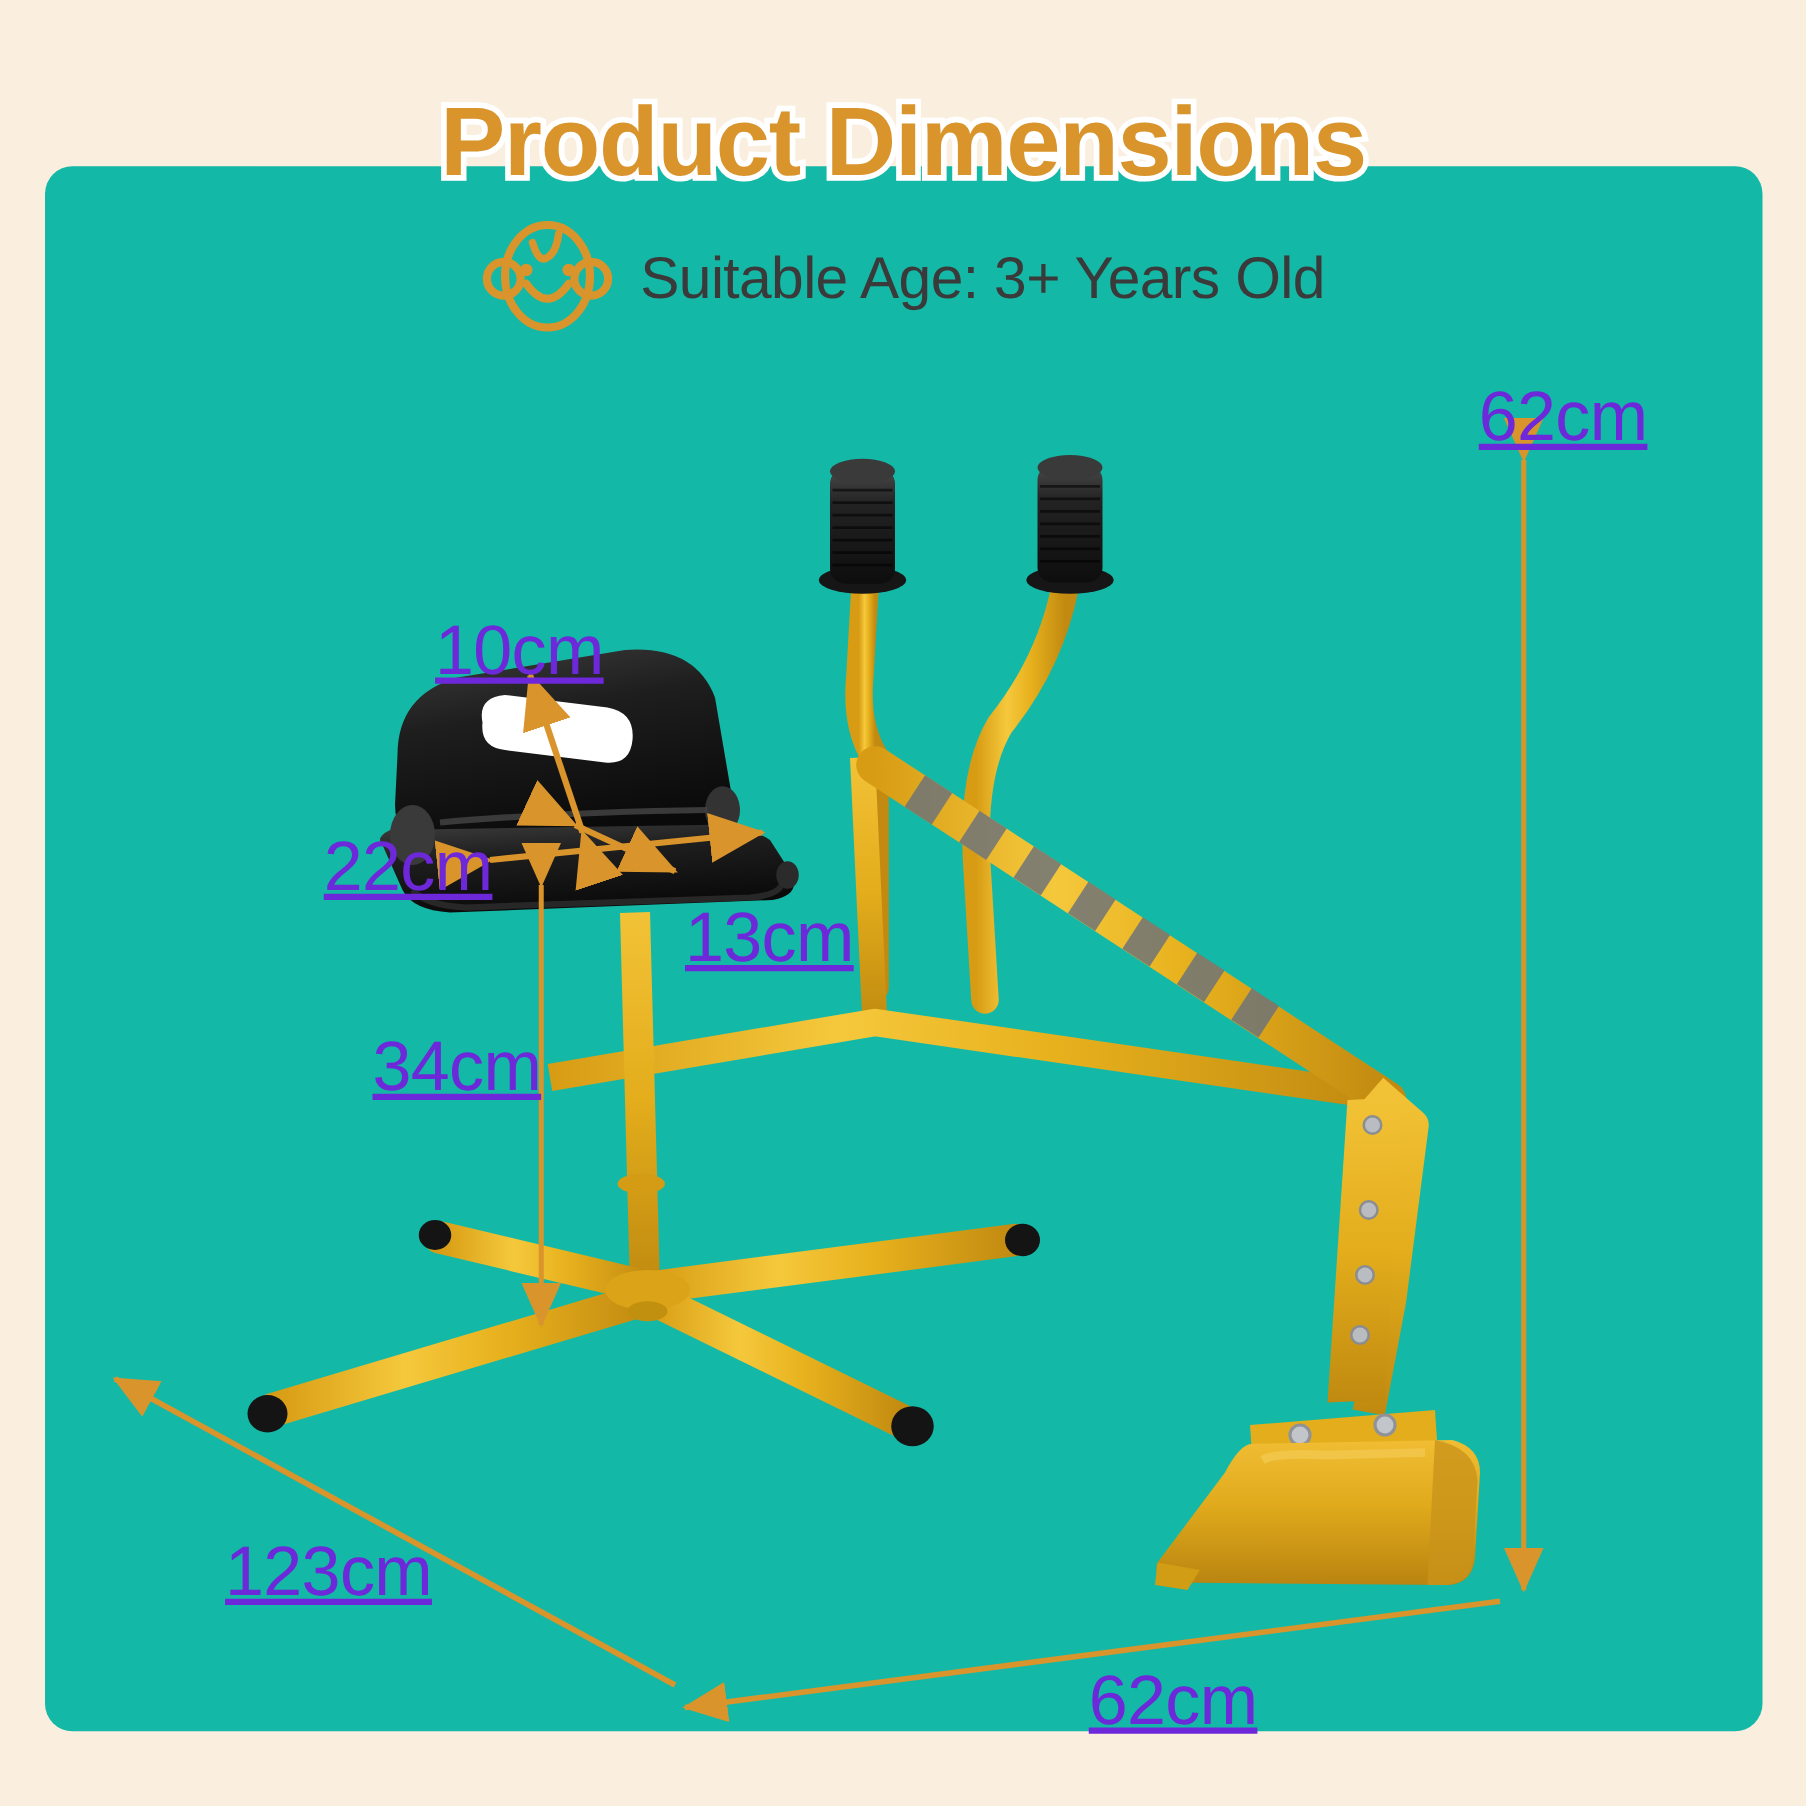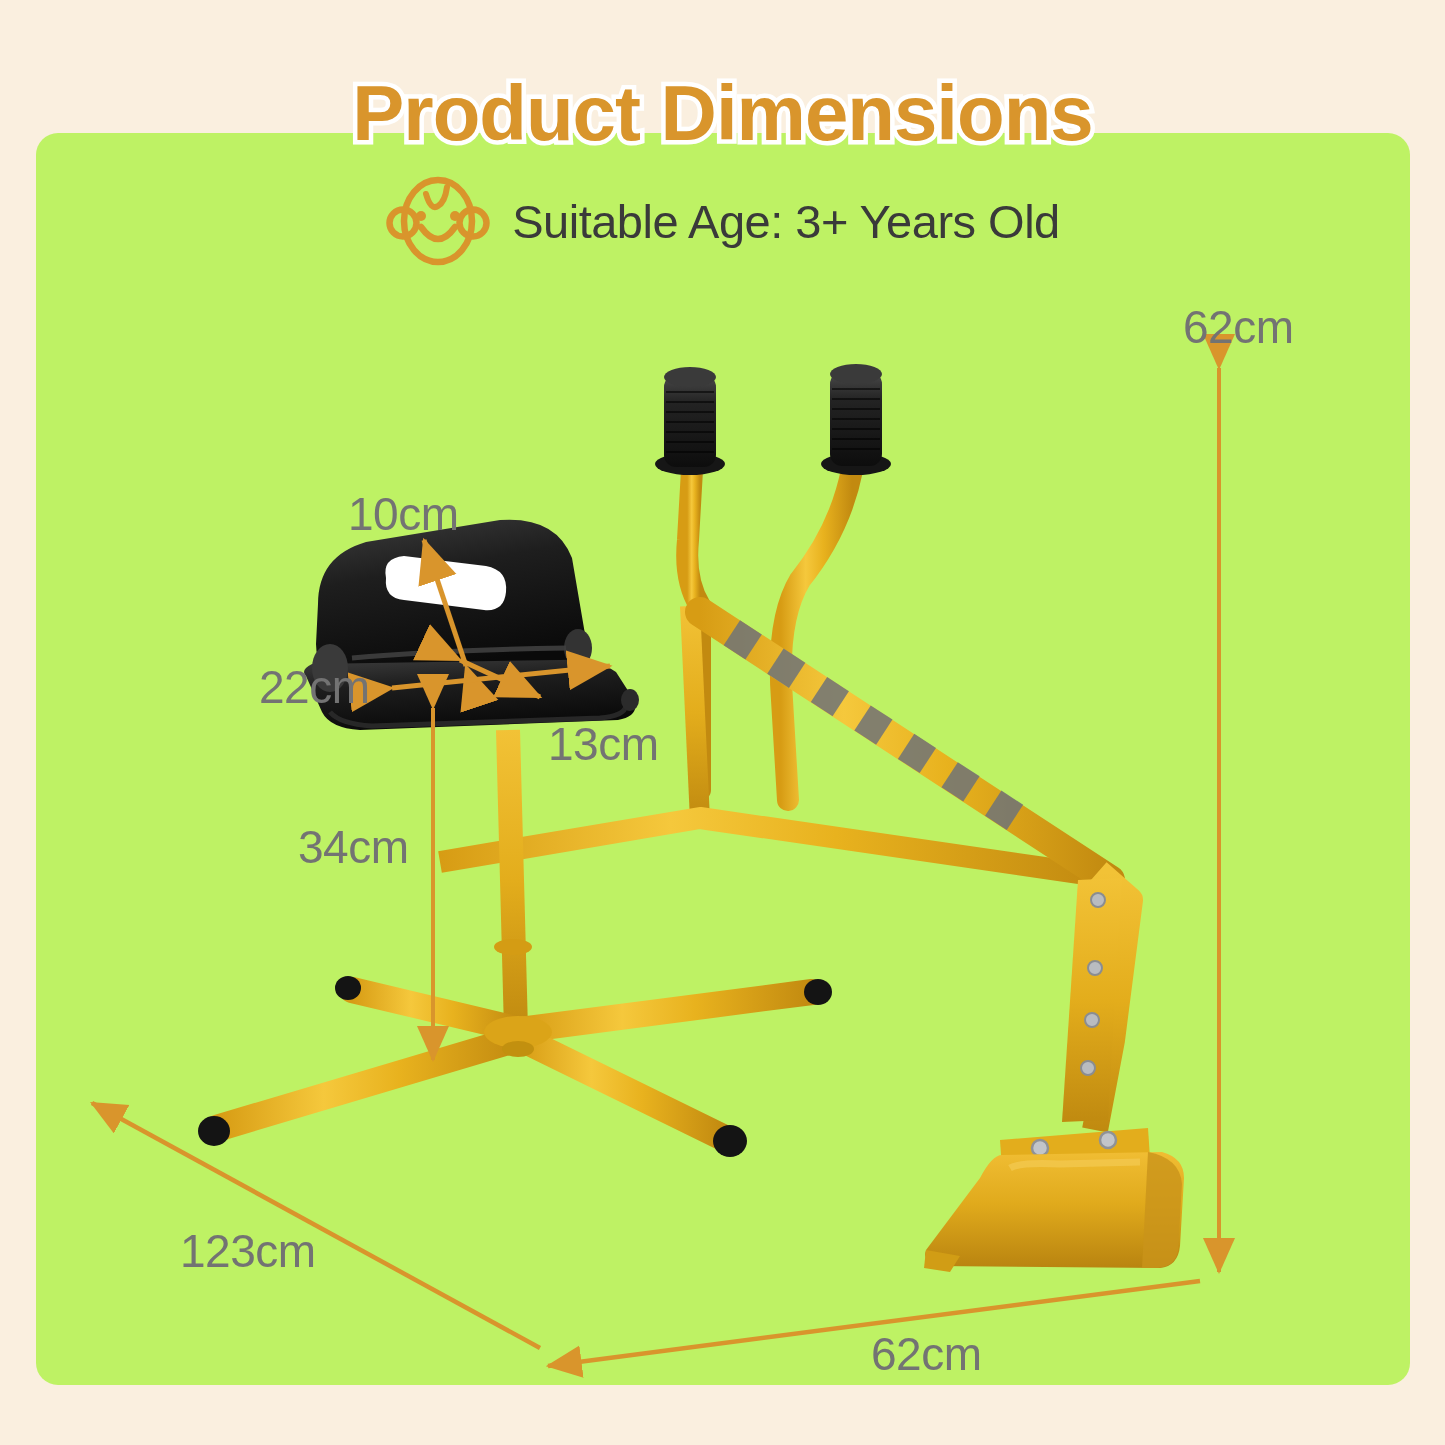--- a/index.html
+++ b/index.html
@@ -25,42 +25,43 @@
     -webkit-text-stroke:9px #ffffff;
     paint-order:stroke fill;
     text-shadow:0 0 2px #fff;
   }
 
   
   .card{
     position:absolute;
     left:36px; top:133px;
     width:1374px; height:1252px;
-    background:#bef264;
+    background:#14b8a6;
     border-radius:22px;
   }
 
   
   .age-row{
     position:absolute; left:0; top:42px; width:1374px;
     display:flex; align-items:center; justify-content:center; gap:22px;
   }
   .baby-icon{ width:104px; height:92px; display:block; }
   .age-text{
     font-size:47px; color:#3a3a3a; letter-spacing:-.5px; white-space:nowrap;
   }
 
   
   .dim{
     position:absolute;
-    color:#737373;
-    font-size:46px;
+    color:#6d28d9;
+    font-size:56px;
     letter-spacing:-.5px;
     white-space:nowrap;
     z-index:6;
+    text-decoration:underline;
   }
   .dim-10  { left:348px; top:487px; }
   .dim-22  { left:259px; top:660px;text-align:center; }
   .dim-13  { left:548px; top:717px; }
   .dim-34  { left:298px; top:820px; }
   .dim-62r { left:1183px; top:300px; }
   .dim-123 { left:180px; top:1224px;text-align:right; }
   .dim-62b { left:871px; top:1327px; }
 
   

